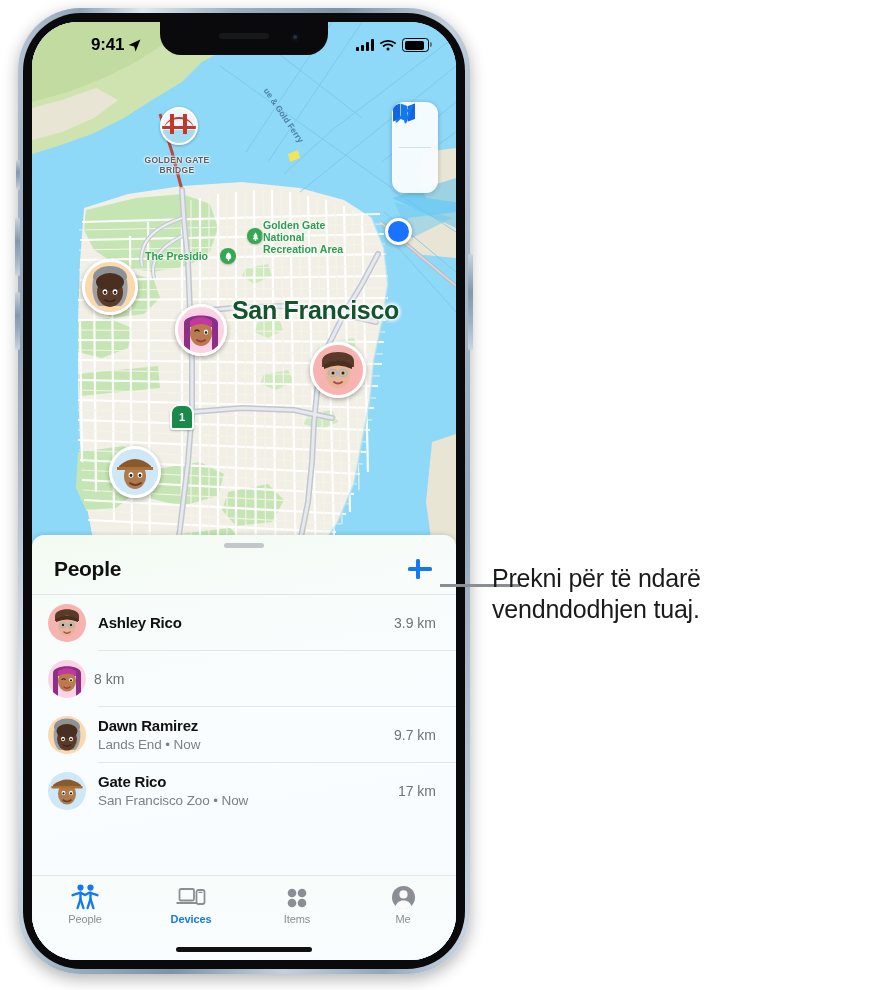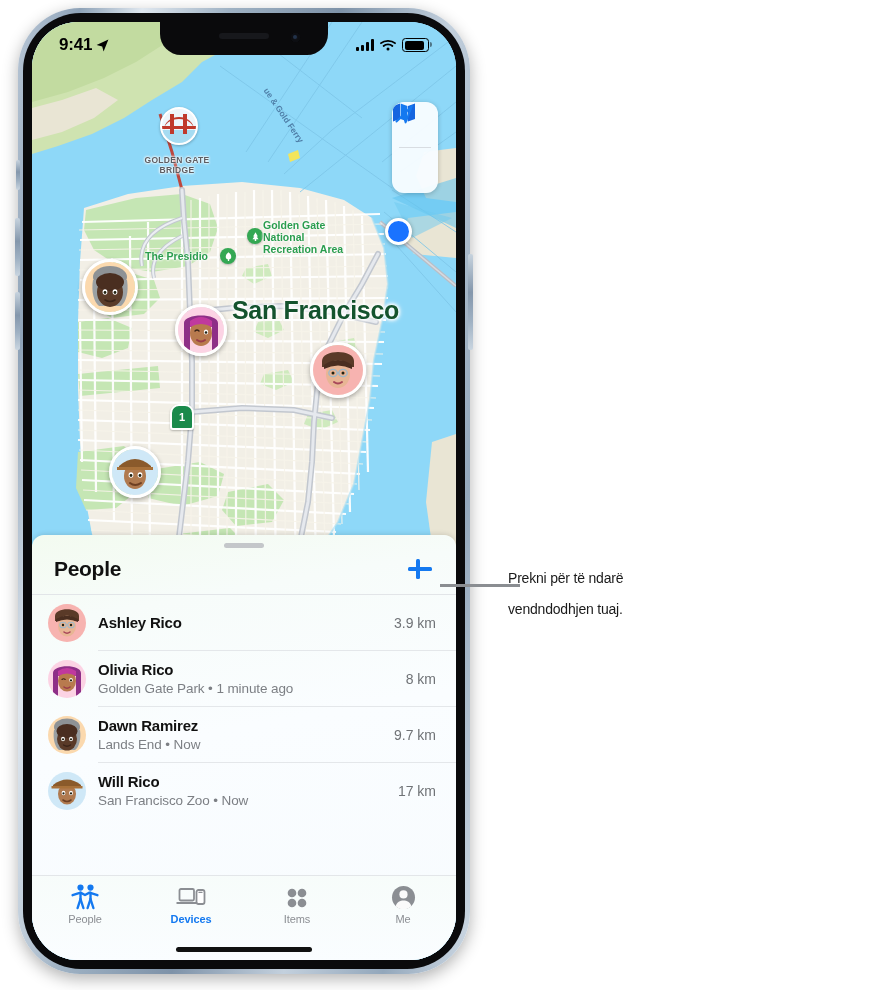--- a/index.html
+++ b/index.html
@@ -30,21 +30,21 @@
   .notch .speaker{position:absolute;left:50%;transform:translateX(-50%);top:11px;
     width:50px;height:6px;border-radius:3px;background:#17181c;}
   .notch .cam{position:absolute;right:28px;top:11px;width:9px;height:9px;border-radius:50%;
     background:#121318;box-shadow:inset 0 0 0 2px #0d0e12;}
   .notch .cam i{position:absolute;left:2px;top:2px;width:4px;height:4px;border-radius:50%;background:#22324a;}
 
   
   .statusbar{position:absolute;left:0;top:0;width:100%;height:40px;z-index:35;
     display:flex;align-items:center;justify-content:space-between;padding:6px 27px 0;
     box-sizing:border-box;color:#000;}
-  .sb-left{display:flex;align-items:center;gap:3px;font-size:17px;font-weight:bold;letter-spacing:-.2px;}
+  .sb-left{display:flex;align-items:center;gap:3px;font-size:17px;font-weight:bold;letter-spacing:-.2px;margin-left:32px;}
   .sb-right{display:flex;align-items:center;gap:6px;}
   .bars{display:flex;align-items:flex-end;gap:2px;height:12px;}
   .bars i{width:3px;background:#000;border-radius:1px;display:block;}
   .bars i:nth-child(1){height:4px;}
   .bars i:nth-child(2){height:6px;}
   .bars i:nth-child(3){height:9px;}
   .bars i:nth-child(4){height:12px;}
   .batt{width:25px;height:12px;border:1.6px solid #000;border-radius:3.5px;position:relative;}
   .batt::after{content:"";position:absolute;right:-4px;top:3.2px;width:2px;height:5px;
     background:#000;border-radius:0 2px 2px 0;opacity:.45;}
@@ -133,22 +133,22 @@
   .tab .ic{height:28px;display:flex;align-items:flex-end;justify-content:center;}
   .tab .tl{font-size:11px;letter-spacing:-.1px;}
   .tab .tl.muted{color:#8b8e93;}
   .tab .tl.active{color:#1479f0;font-weight:bold;}
 
   .home-ind{position:absolute;left:50%;transform:translateX(-50%);bottom:8px;
     width:136px;height:5px;border-radius:3px;background:#111;z-index:30;}
 
   
   .callout-line{position:absolute;left:440px;top:584px;width:80px;height:3px;background:#8a8d91;z-index:60;}
-  .callout{position:absolute;left:508px;top:563px;width:330px;z-index:60;
-    font-size:14px;color:#1a1a1a;line-height:31px;letter-spacing:-.2px;}
+  .callout{position:absolute;left:492px;top:563px;width:330px;z-index:60;
+    font-size:25px;color:#1a1a1a;line-height:31px;letter-spacing:-.2px;}
 </style>
 </head>
 <body>
 
 <div id="phone">
   <div class="frame-outer"></div>
   <div class="btn-side btn-silent"></div>
   <div class="btn-side btn-volup"></div>
   <div class="btn-side btn-voldn"></div>
   <div class="btn-side btn-power"></div>
@@ -476,24 +476,20 @@
             <rect width="38" height="38" fill="#fcd3e4"></rect>
             <path d="M5 13 C5 4 33 4 33 13 L33 36 L28 36 L28 16 L10 16 L10 36 L5 36 Z" fill="#8e2f87"></path>
             <ellipse cx="19" cy="21" rx="9" ry="10.5" fill="#b87a4e"></ellipse>
             <path d="M10 11 Q19 5 28 11 L28 16 Q19 11 10 16 Z" fill="#c0399e"></path>
             <path d="M14 19.5 Q15.6 18 17.2 19.5" stroke="#3a2318" stroke-width="1.1" fill="none" stroke-linecap="round"></path>
             <ellipse cx="23" cy="20" rx="1.8" ry="2.1" fill="#fff"></ellipse>
             <circle cx="23" cy="20.4" r="1.1" fill="#221"></circle>
             <path d="M16 27 Q19 29.5 22 27" stroke="#9b3b4a" stroke-width="1.6" fill="none" stroke-linecap="round"></path>
           </svg>
         </div>
-        <div class="txt">
-          <div class="nm">Olivia Rico</div>
-          <div class="sub">Golden Gate Park • 1 minute ago</div>
-        </div>
         <div class="dist">8 km</div>
       </div>
       <div class="row-sep"></div>
 
       <div class="row">
         <div class="av">
           <svg viewBox="0 0 38 38">
             <rect width="38" height="38" fill="#fbd9ae"></rect>
             <ellipse cx="19" cy="11" rx="13" ry="8.5" fill="#8e9295"></ellipse>
             <path d="M6 14 C4.6 23 7 31 11 34 L27 34 C31 31 33.4 23 32 14 Z" fill="#9aa0a3"></path>
@@ -522,21 +518,21 @@
             <path d="M5 13 Q19 2 33 13 L33 15 L5 15 Z" fill="#8a5a2b"></path>
             <path d="M3.5 14 L34.5 14 L34.5 16.6 L3.5 16.6 Z" fill="#a8713a"></path>
             <ellipse cx="15.5" cy="21" rx="1.9" ry="2.2" fill="#fff"></ellipse>
             <ellipse cx="23" cy="21" rx="1.9" ry="2.2" fill="#fff"></ellipse>
             <circle cx="15.5" cy="21.4" r="1.1" fill="#221"></circle>
             <circle cx="23" cy="21.4" r="1.1" fill="#221"></circle>
             <path d="M15 28 Q19 31 23 28" stroke="#6d3f22" stroke-width="1.6" fill="none" stroke-linecap="round"></path>
           </svg>
         </div>
         <div class="txt">
-          <div class="nm">Will Rico</div>
+          <div class="nm">Gate Rico</div>
           <div class="sub">San Francisco Zoo • Now</div>
         </div>
         <div class="dist">17 km</div>
       </div>
     </div>
 
     <div class="tabbar">
       <div class="tab">
         <div class="ic">
           <svg width="28" height="26" viewBox="0 0 28 26">

